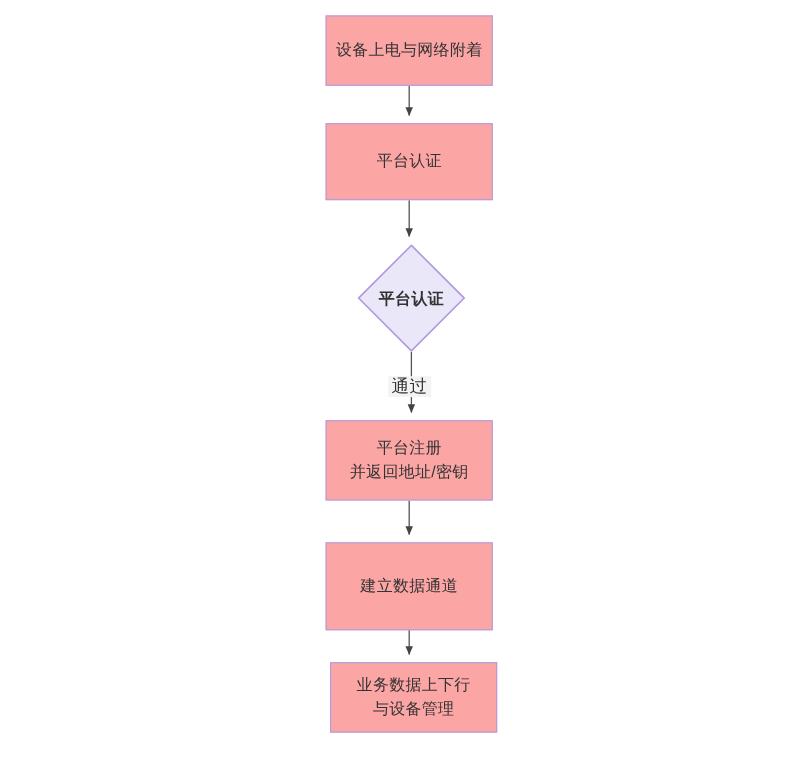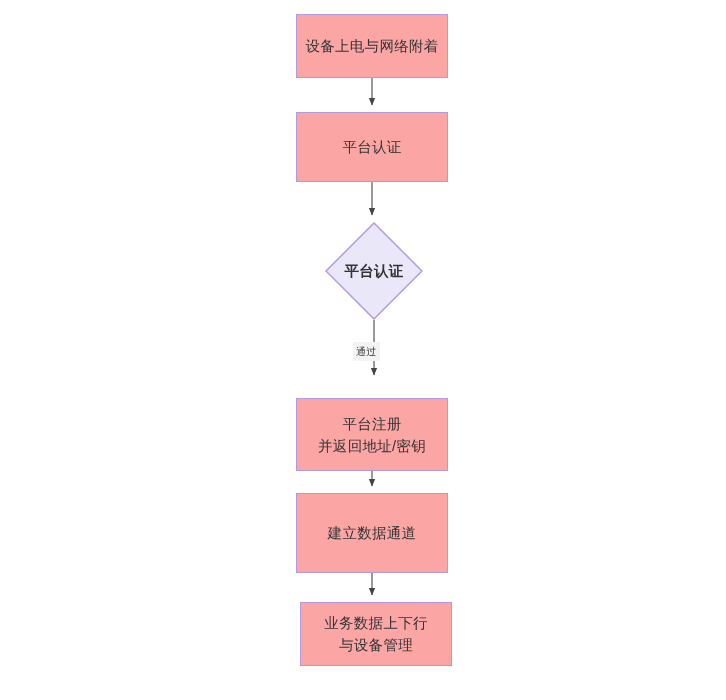--- a/index.html
+++ b/index.html
@@ -37,21 +37,21 @@
     text-align: center;
     letter-spacing: 0.3px;
     white-space: nowrap;
   }
   .node .line {
     display: block;
   }
   
   .box-1 { left: 296px; top: 14px;  width: 152px; height: 64px; }
   .box-2 { left: 296px; top: 112px; width: 152px; height: 70px; }
-  .box-4 { left: 296px; top: 382px; width: 152px; height: 73px; margin-top: 16px; }
+  .box-4 { left: 296px; top: 382px; width: 152px; height: 73px; }
   .box-5 { left: 296px; top: 493px; width: 152px; height: 80px; }
   .box-6 { left: 300px; top: 602px; width: 152px; height: 64px; }
 
   
   .diamond-wrap {
     position: absolute;
     left: 325px;
     top: 222px;
     width: 98px;
     height: 98px;
@@ -76,21 +76,21 @@
     white-space: nowrap;
     pointer-events: none;
     font-weight: bold;
   }
 
   
   .edge-label {
     position: absolute;
     background: #f3f3f3;
     color: #333333;
-    font-size: 10px;
+    font-size: 16px;
     line-height: 17px;
     padding: 1px 3px;
     letter-spacing: 0.3px;
     white-space: nowrap;
   }
   .edge-label-pass {
     left: 353px;
     top: 342px;
   }
 </style>

